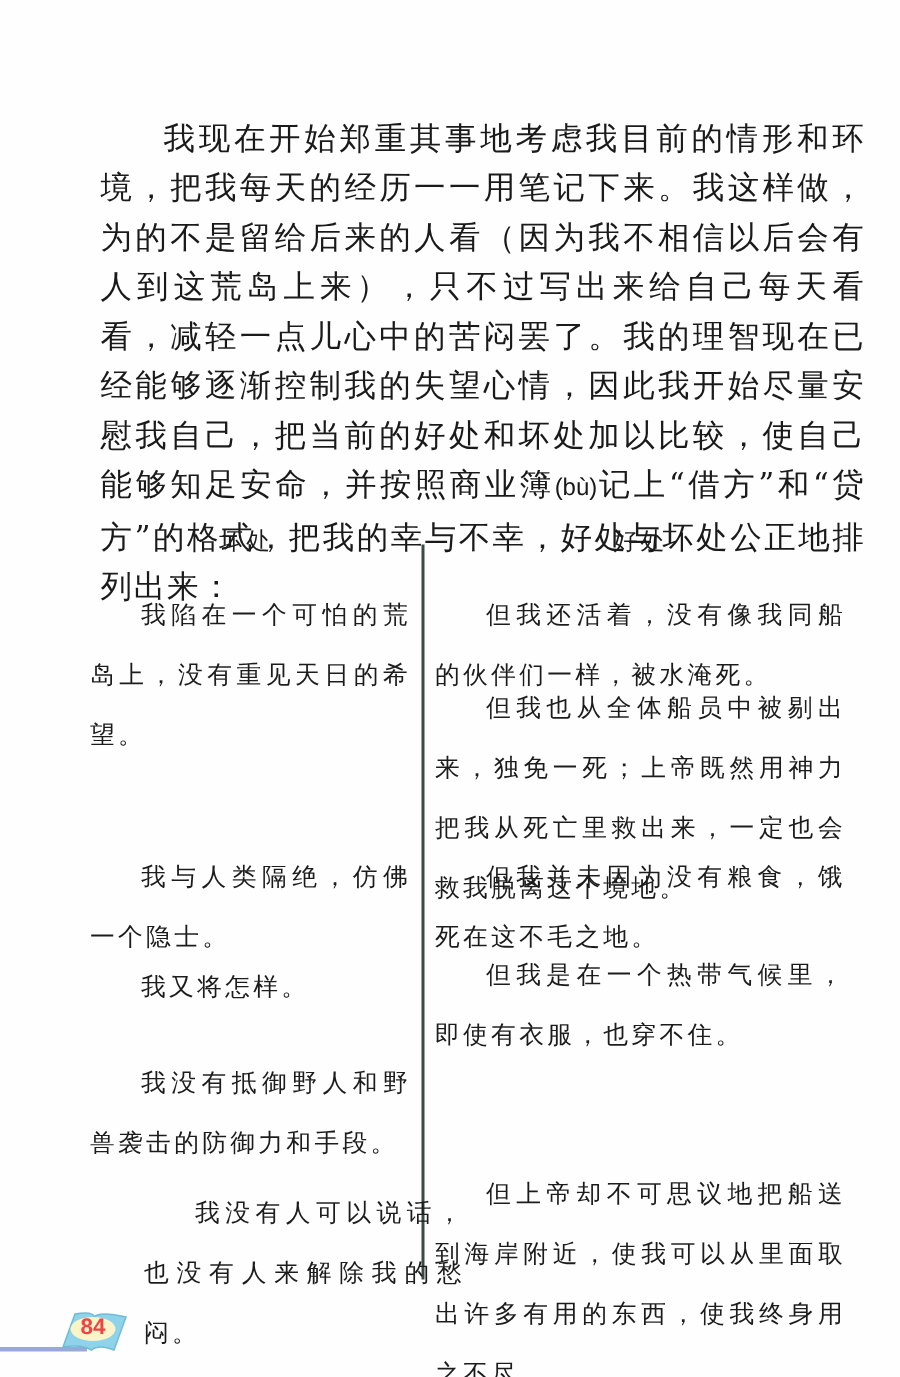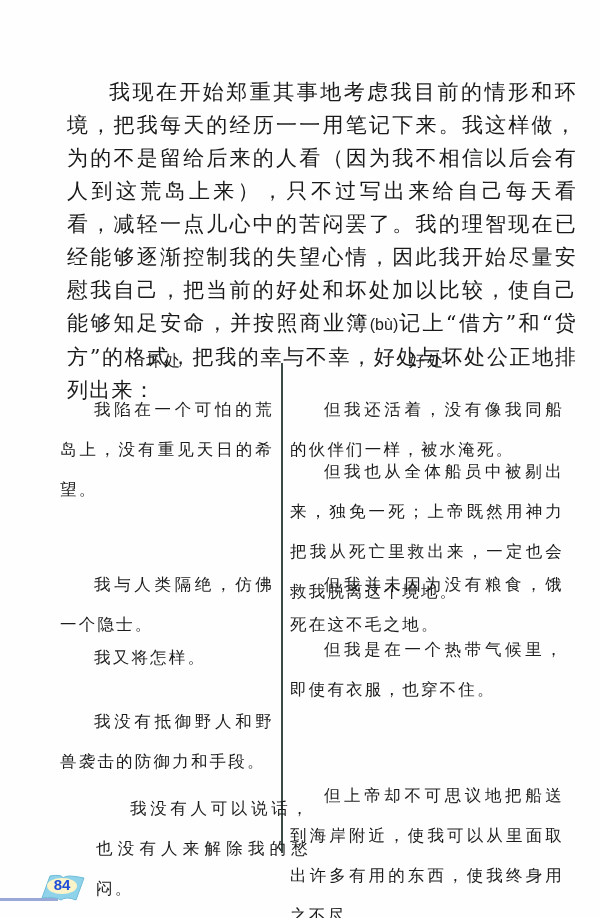--- a/index.html
+++ b/index.html
@@ -74,21 +74,21 @@
     }
     .page-number {
       position: absolute;
       left: 50px;
       top: 876px;
       width: 24px;
       text-align: center;
       font-family: "Liberation Sans", sans-serif;
       font-weight: bold;
       font-size: 15px;
-      color: #1d4ed8;
+      color: #ef4444;
       line-height: 18px;
     }
     .footer-rule {
       position: absolute;
       left: 0;
       top: 898px;
       width: 58px;
       height: 3px;
       background: #9aa8d8;
     }

